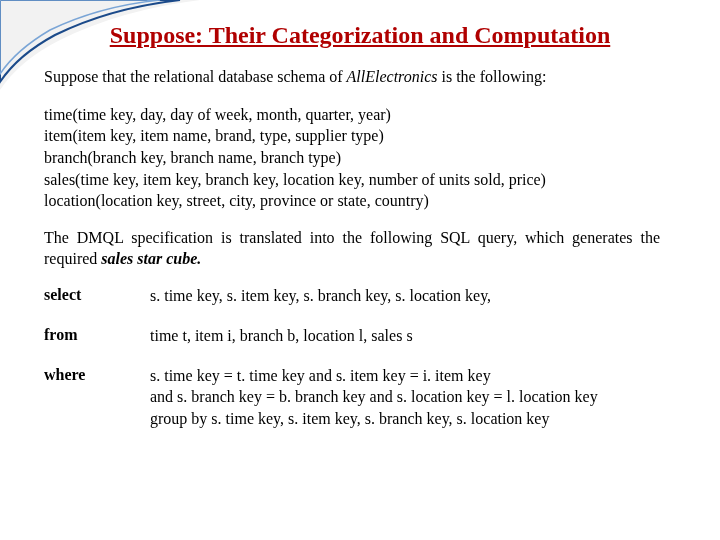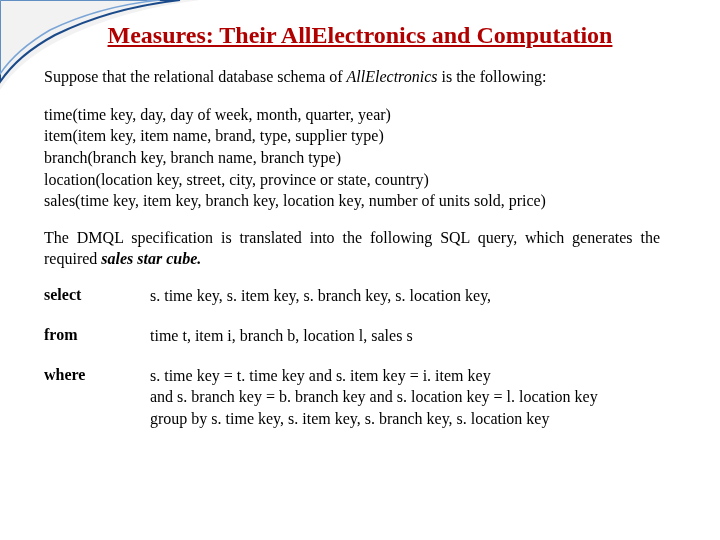--- a/index.html
+++ b/index.html
@@ -71,34 +71,34 @@
 <div class="slide">
 
   <svg class="corner-swoosh" viewBox="0 0 200 90" preserveAspectRatio="none">
     <path d="M0,0 L200,0 Q120,10 60,40 Q20,60 0,90 Z" fill="#f2f2f2"></path>
     <path d="M0,0 L180,0 Q110,8 55,35 Q18,55 0,82 Z" fill="none" stroke="#1b4a8a" stroke-width="2"></path>
     <path d="M0,0 L160,0 Q100,6 50,30 Q16,50 0,74 Z" fill="none" stroke="#7aa5d6" stroke-width="1.5"></path>
   </svg>
 
   <div class="content">
 
-    <h1 class="title">Measures: Their AllElectronics and Computation</h1>
+    <h1 class="title">Suppose: Their Categorization and Computation</h1>
 
     <div class="body">
 
       <p class="para">
         <span>Suppose that the relational database schema of </span><span class="italic">AllElectronics</span><span> is the following:</span>
       </p>
 
       <div class="schema-block">
         <div class="schema-line"><span class="rel">time</span><span>(time key, day, day of week, month, quarter, year)</span></div>
         <div class="schema-line"><span class="rel">item</span><span>(item key, item name, brand, type, supplier type)</span></div>
         <div class="schema-line"><span class="rel">branch</span><span>(branch key, branch name, branch type)</span></div>
+        <div class="schema-line"><span class="rel">sales</span><span>(time key, item key, branch key, location key, number of units sold, price)</span></div>
         <div class="schema-line"><span class="rel">location</span><span>(location key, street, city, province or state, country)</span></div>
-        <div class="schema-line"><span class="rel">sales</span><span>(time key, item key, branch key, location key, number of units sold, price)</span></div>
       </div>
 
       <p class="para">
         <span>The DMQL specification  is translated into the following SQL query, which generates the required </span><span class="italic bold">sales star cube.</span>
       </p>
 
       <div class="sql-grid">
         <div class="sql-kw">select</div>
         <div class="sql-body">
           <span>s. time key, s. item key, s. branch key, s. location key,</span><br>

